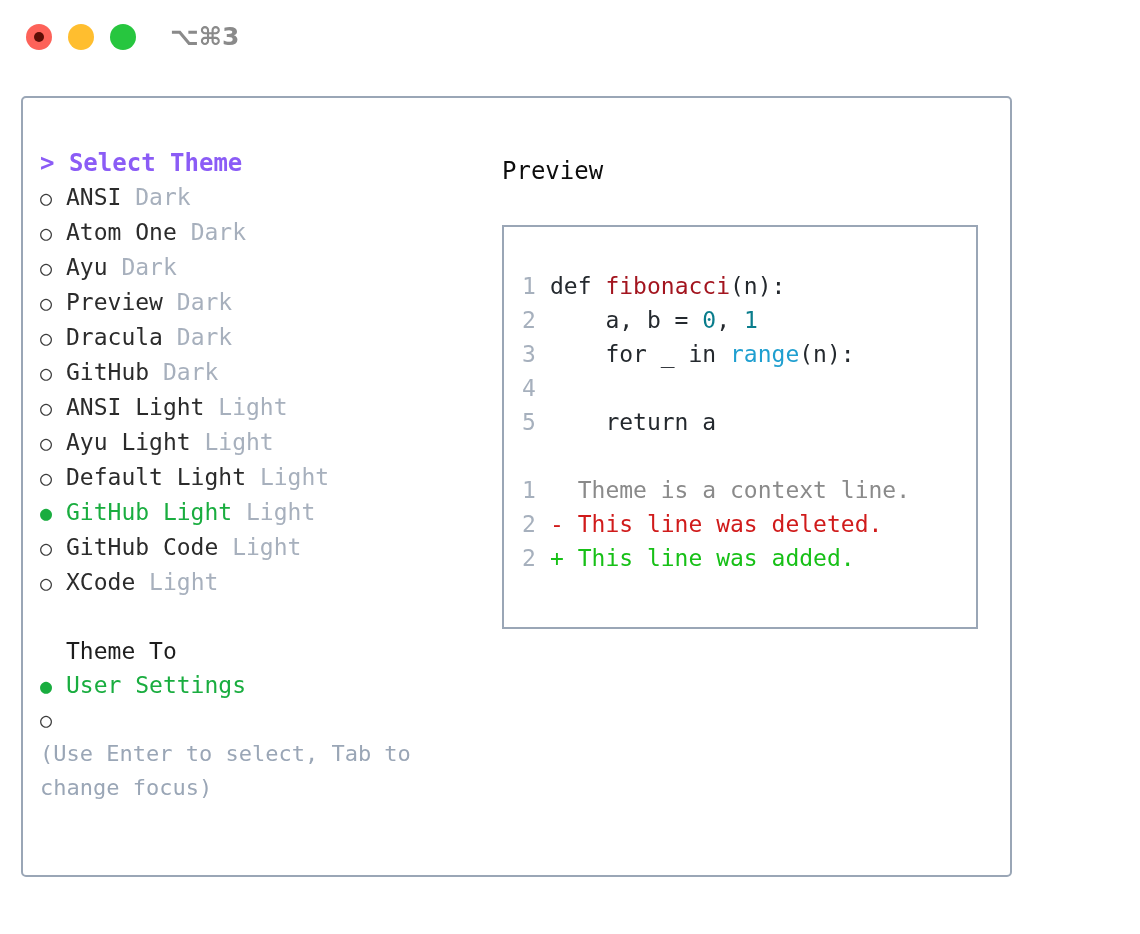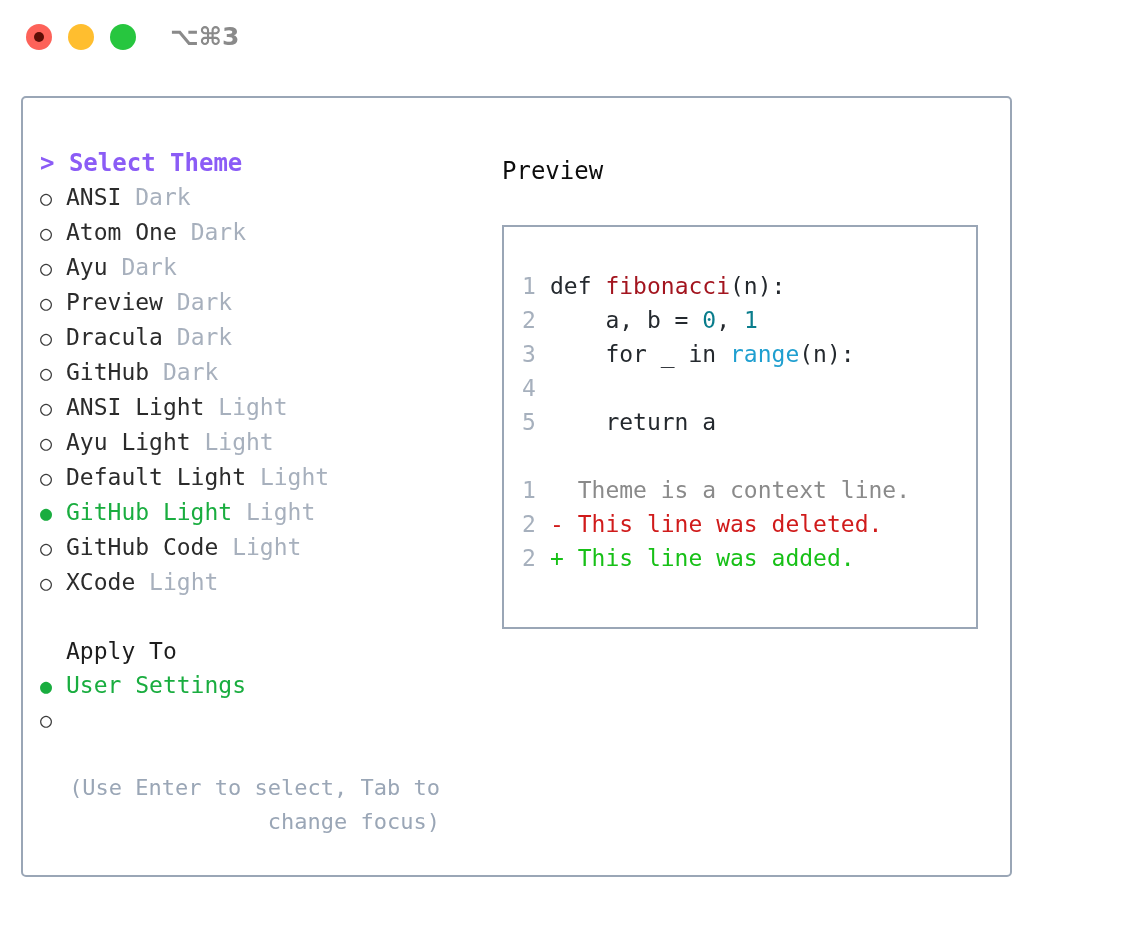--- a/index.html
+++ b/index.html
@@ -140,26 +140,24 @@
     align-items: baseline;
     line-height: 34px;
     font-size: 23px;
     white-space: pre;
   }
   .apply-row .apply-label { color: #2b2b2b; }
   .apply-row.selected .marker { color: #19ad3f; }
   .apply-row.selected .apply-label { color: #19ad3f; }
 
   .hint {
-    margin-top: 34px;
     font-size: 22px;
     color: #9aa6b6;
     line-height: 34px;
     width: 400px;
-    text-align: right;
   }
 
   
   .preview-title {
     font-size: 24px;
     color: #0d0d0d;
     line-height: 34px;
     white-space: pre;
   }
   .preview-box {
@@ -222,21 +220,21 @@
           <div class="theme-row"><span class="marker">○</span><span class="theme-name">ANSI Light </span><span class="theme-variant">Light</span></div>
           <div class="theme-row"><span class="marker">○</span><span class="theme-name">Ayu Light </span><span class="theme-variant">Light</span></div>
           <div class="theme-row"><span class="marker">○</span><span class="theme-name">Default Light </span><span class="theme-variant">Light</span></div>
           <div class="theme-row selected"><span class="marker">●</span><span class="theme-name">GitHub Light </span><span class="theme-variant">Light</span></div>
           <div class="theme-row"><span class="marker">○</span><span class="theme-name">GitHub Code </span><span class="theme-variant">Light</span></div>
           <div class="theme-row"><span class="marker">○</span><span class="theme-name">XCode </span><span class="theme-variant">Light</span></div>
         </div>
 
       <div class="section-gap"></div>
 
-      <div class="subheading">Apply To</div>
+      <div class="subheading">Theme To</div>
       <div id="apply-list">
           <div class="apply-row selected"><span class="marker">●</span><span class="apply-label">User Settings</span></div>
           <div class="apply-row"><span class="marker">○</span></div>
         </div>
 
       <div class="hint">(Use Enter to select, Tab to change focus)</div>
     </div>
 
     <div class="right-col">
       <div class="preview-title">Preview</div>

